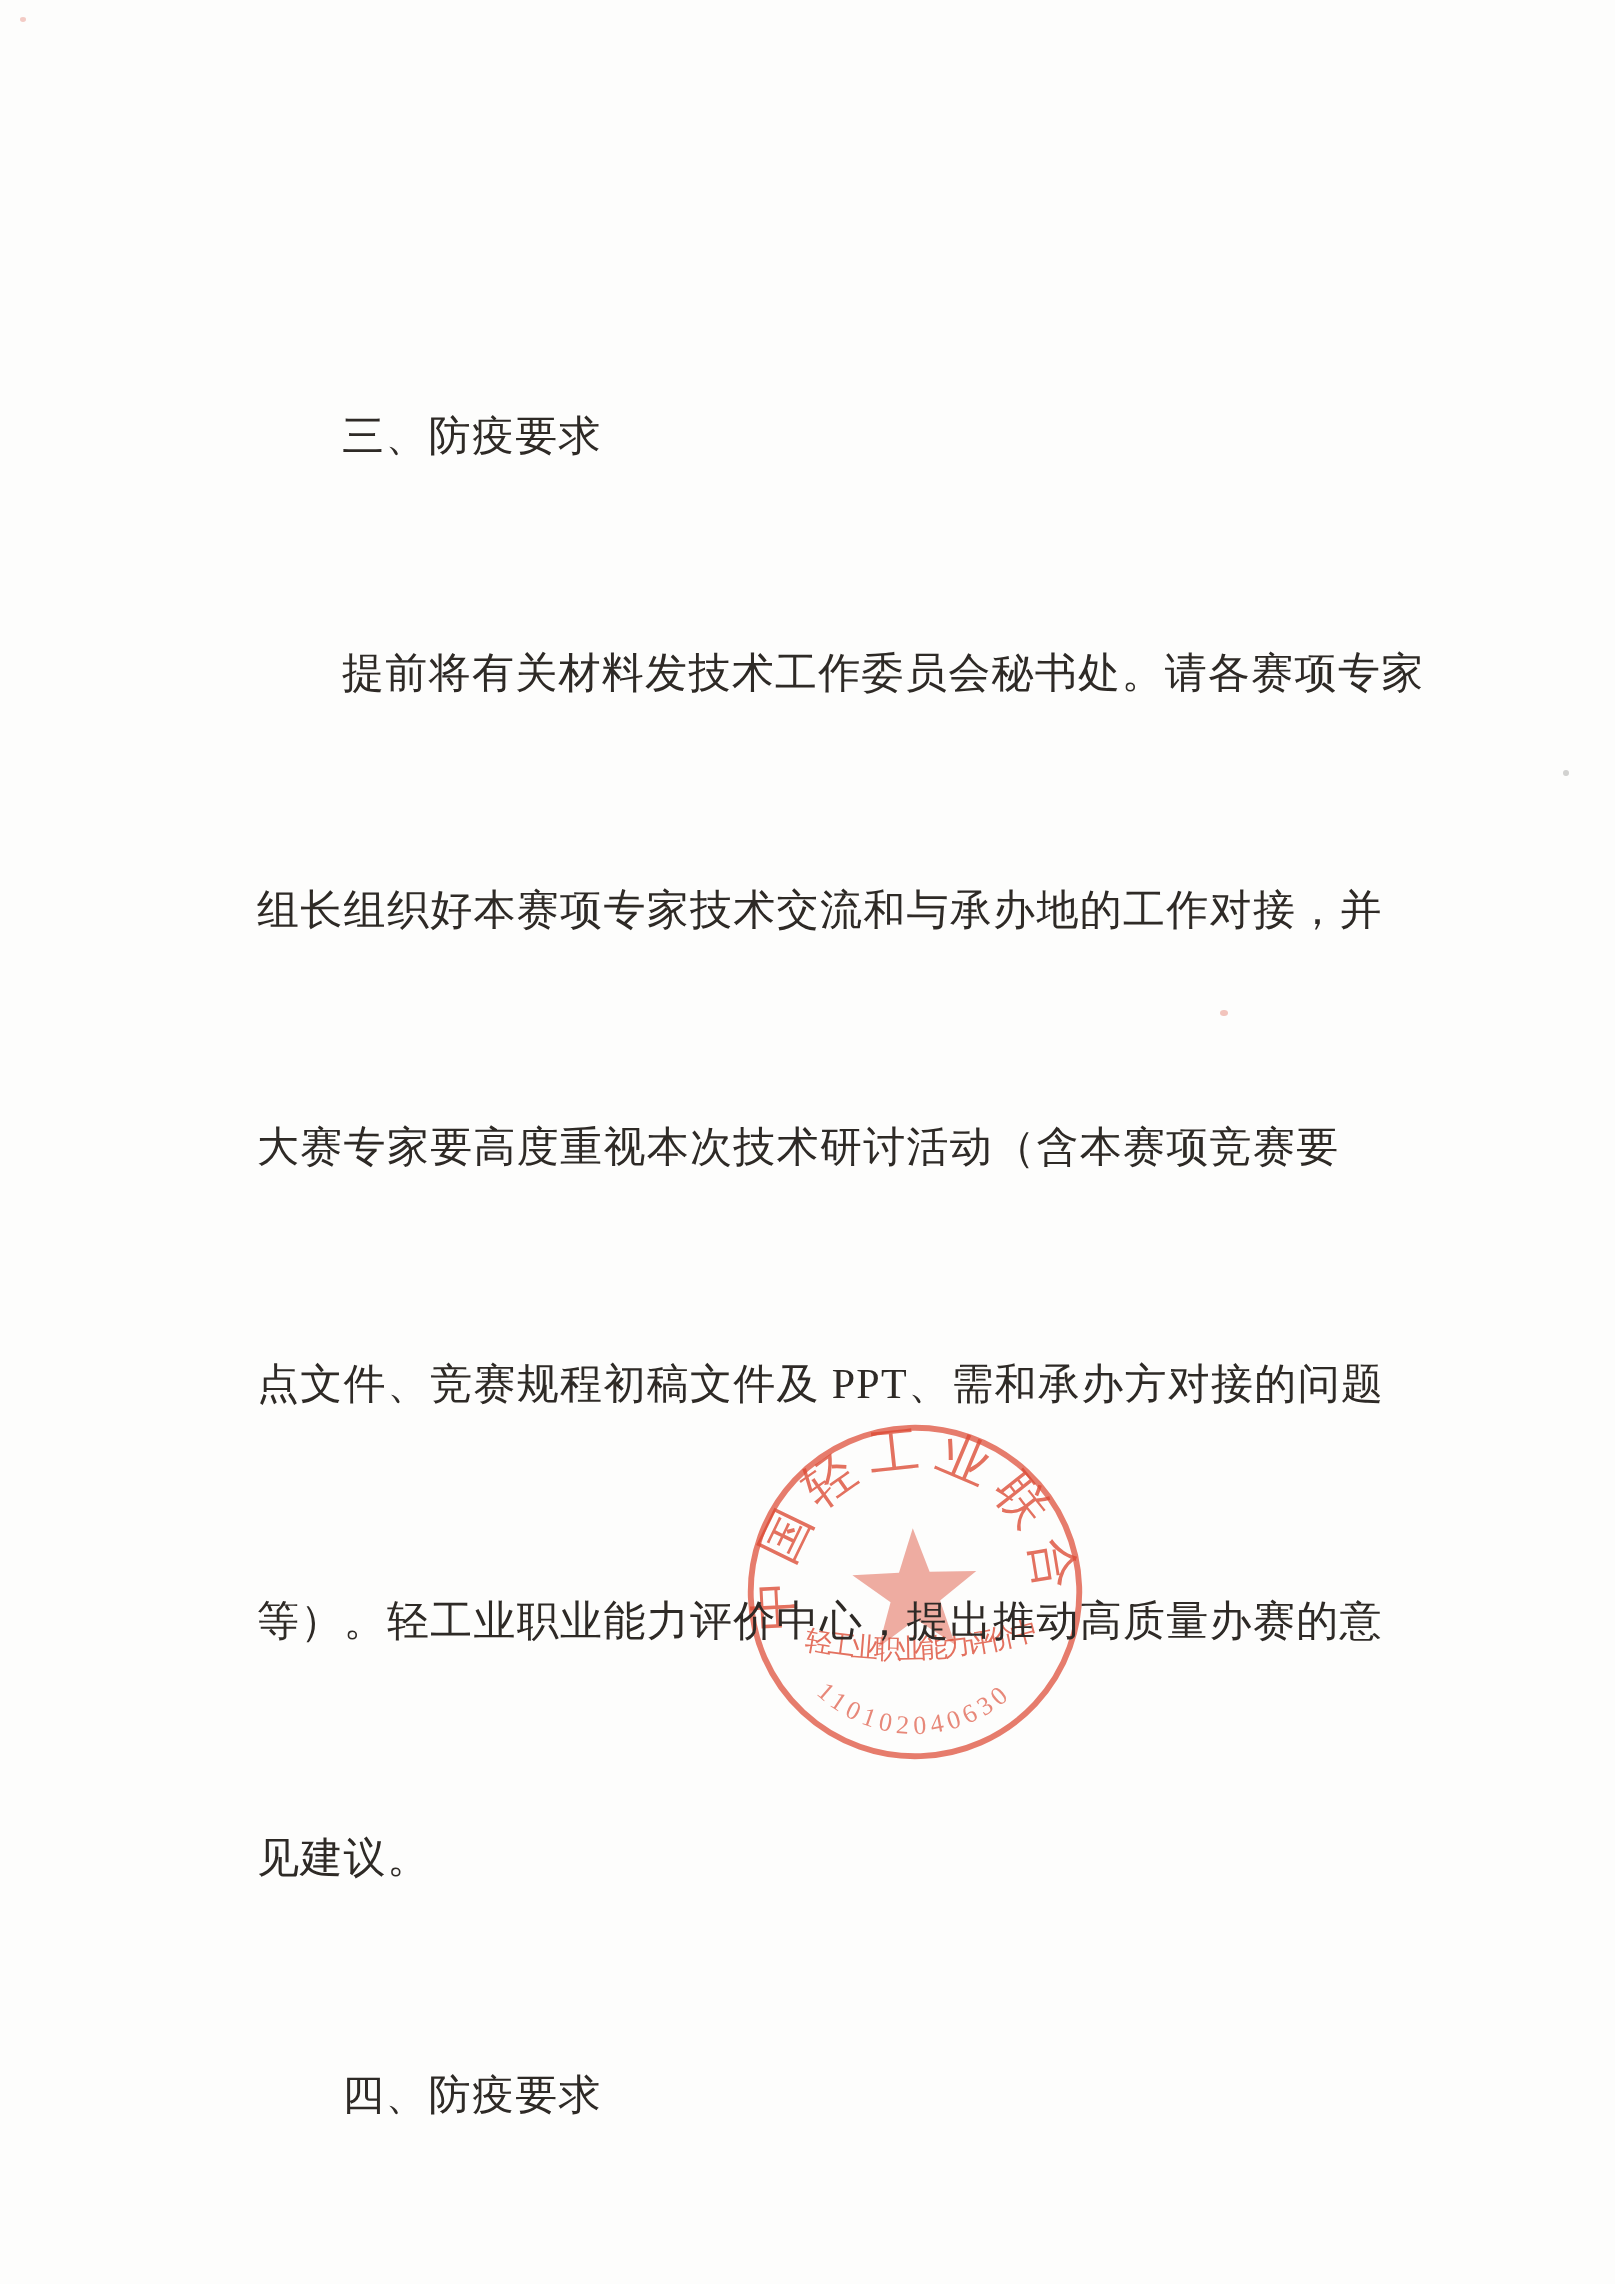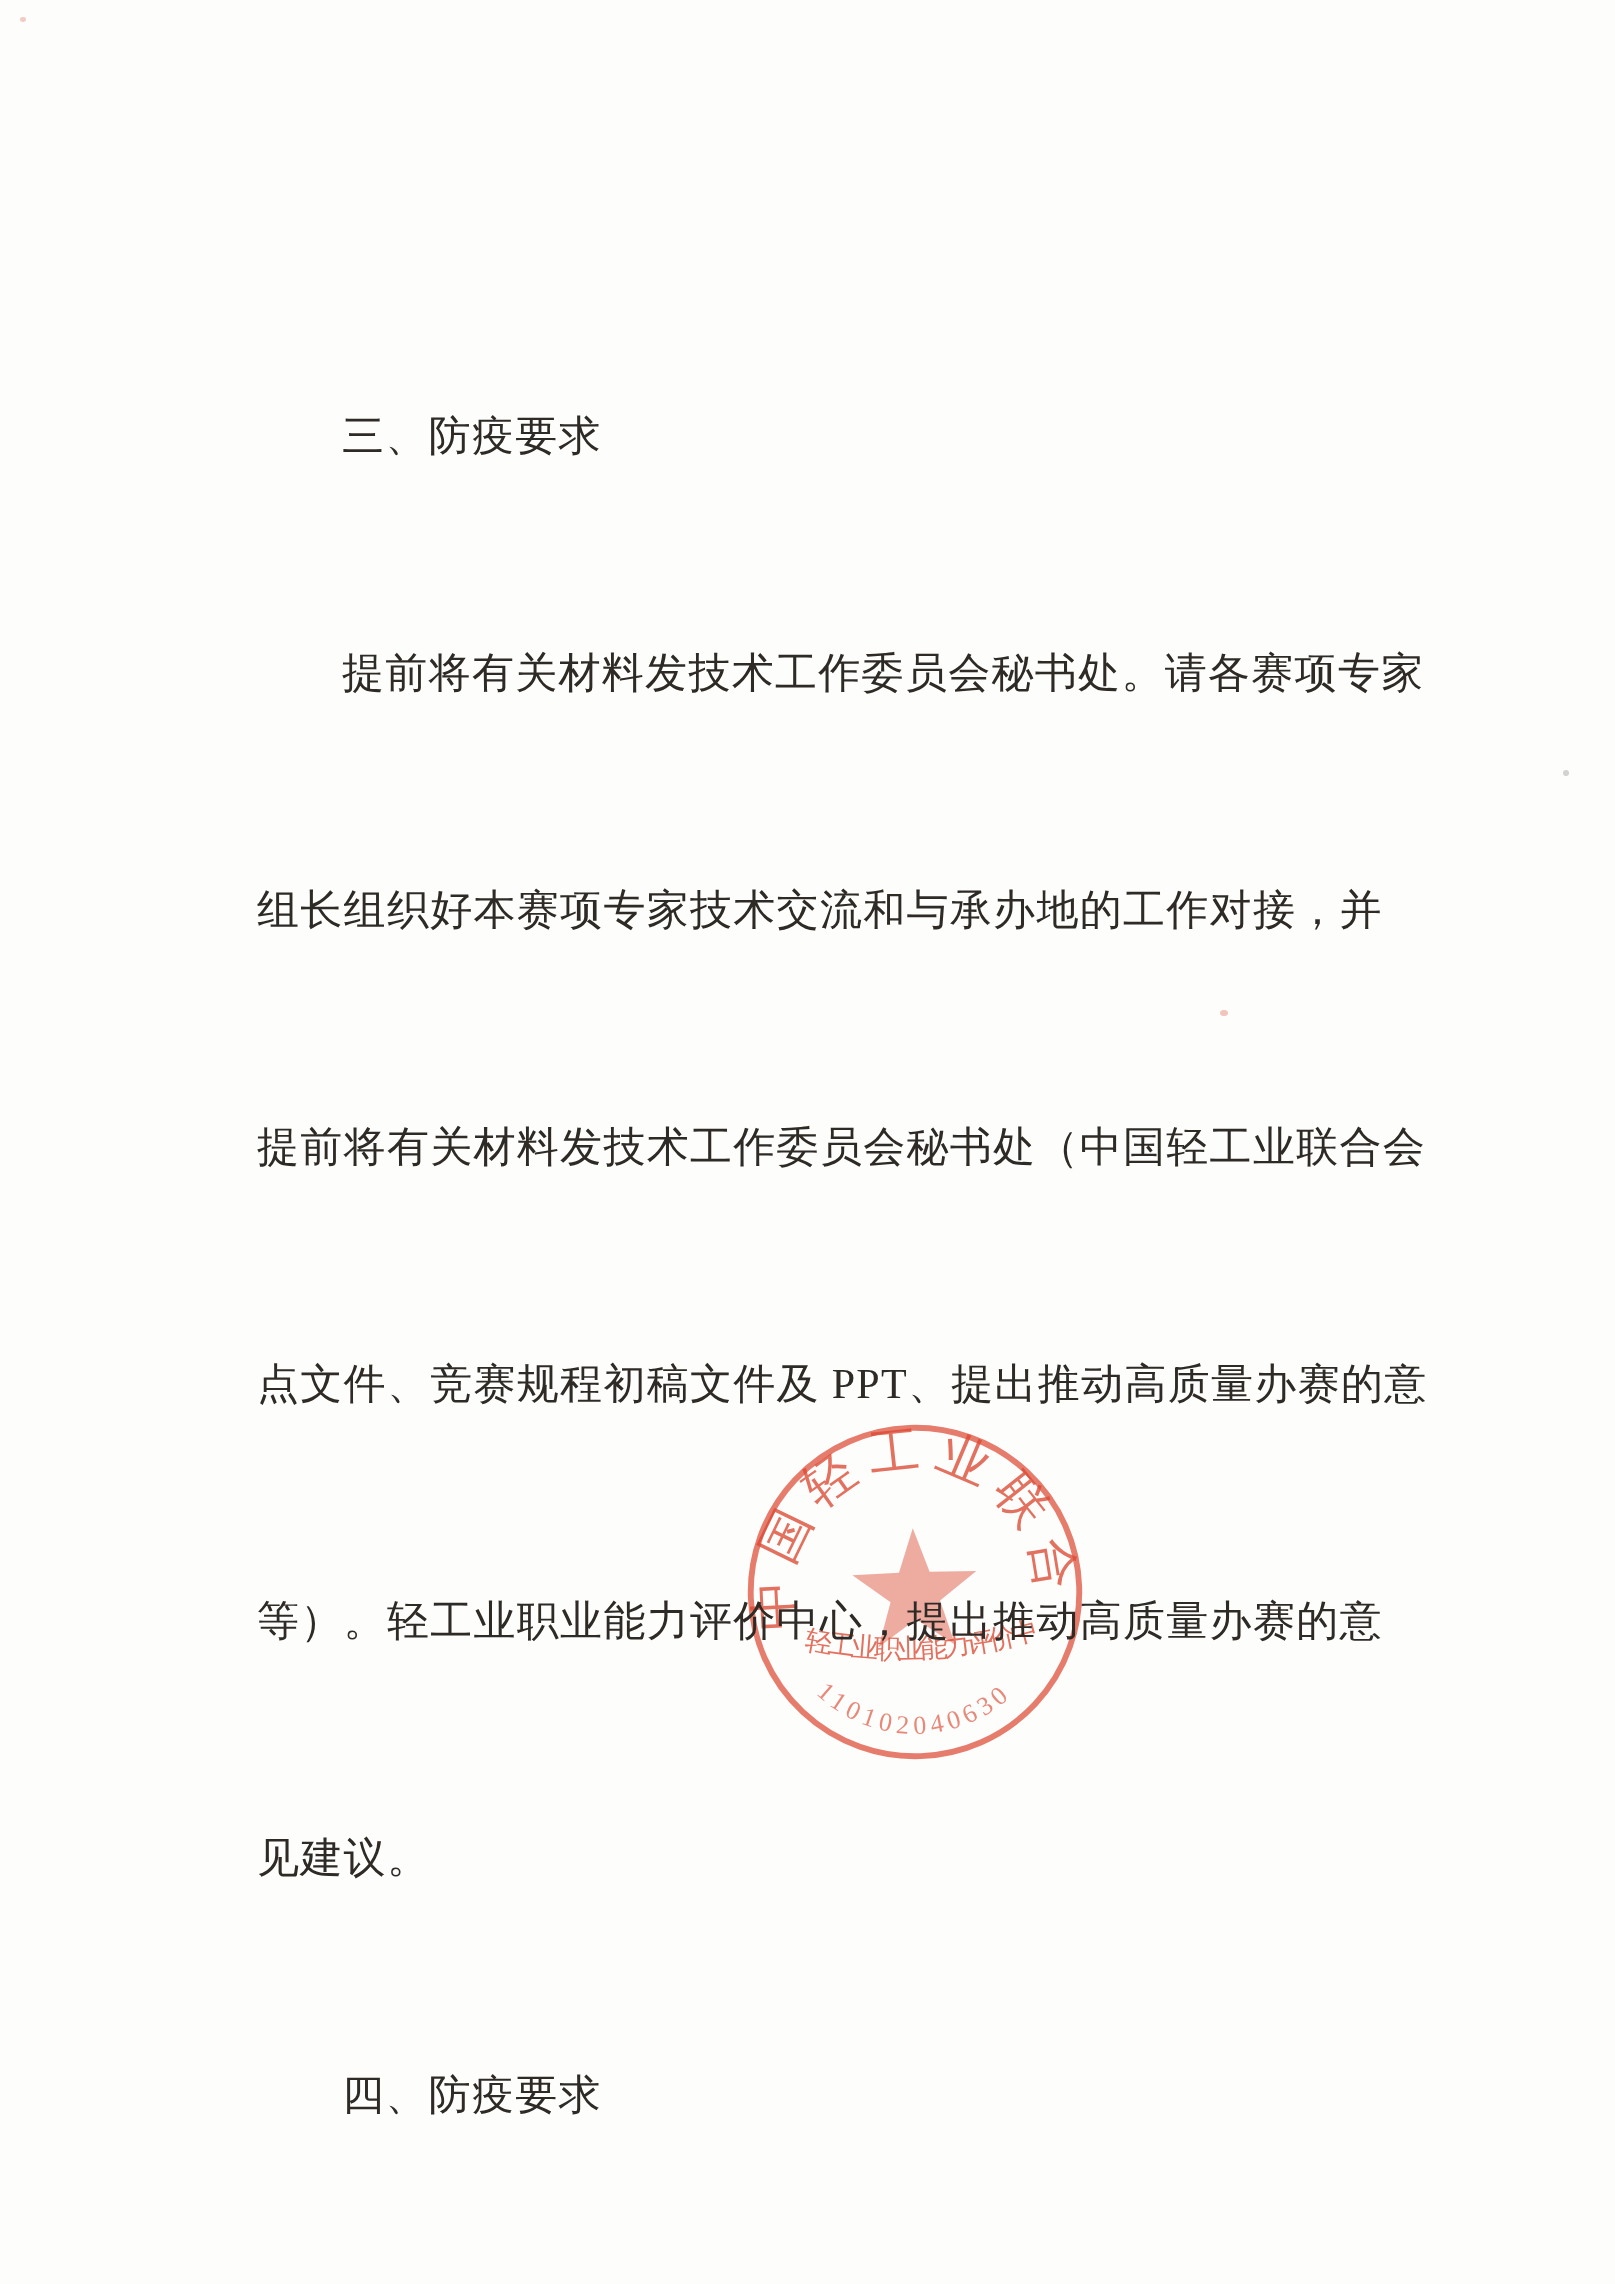--- a/index.html
+++ b/index.html
@@ -53,22 +53,22 @@
       <text font-size="40" fill="#dc4a34" opacity="0.65" letter-spacing="8" font-family="Liberation Serif, DejaVu Serif, serif">
         <textPath href="#sealNum" startOffset="14">110102040630</textPath>
       </text>
     </g>
   </svg>
 
   <div class="content textlayer">
     <div class="ln indent">三、防疫要求</div>
     <div class="ln indent">提前将有关材料发技术工作委员会秘书处。请各赛项专家</div>
     <div class="ln">组长组织好本赛项专家技术交流和与承办地的工作对接，并</div>
-    <div class="ln">提前将有关材料发技术工作委员会秘书处（中国轻工业联合会</div>
-    <div class="ln">点文件、竞赛规程初稿文件及 PPT、提出推动高质量办赛的意</div>
+    <div class="ln">大赛专家要高度重视本次技术研讨活动（含本赛项竞赛要</div>
+    <div class="ln">点文件、竞赛规程初稿文件及 PPT、需和承办方对接的问题</div>
     <div class="ln">等）。轻工业职业能力评价中心，提出推动高质量办赛的意</div>
     <div class="ln">见建议。</div>
     <div class="ln indent">四、防疫要求</div>
     
     
     
     
     
     
   </div>

